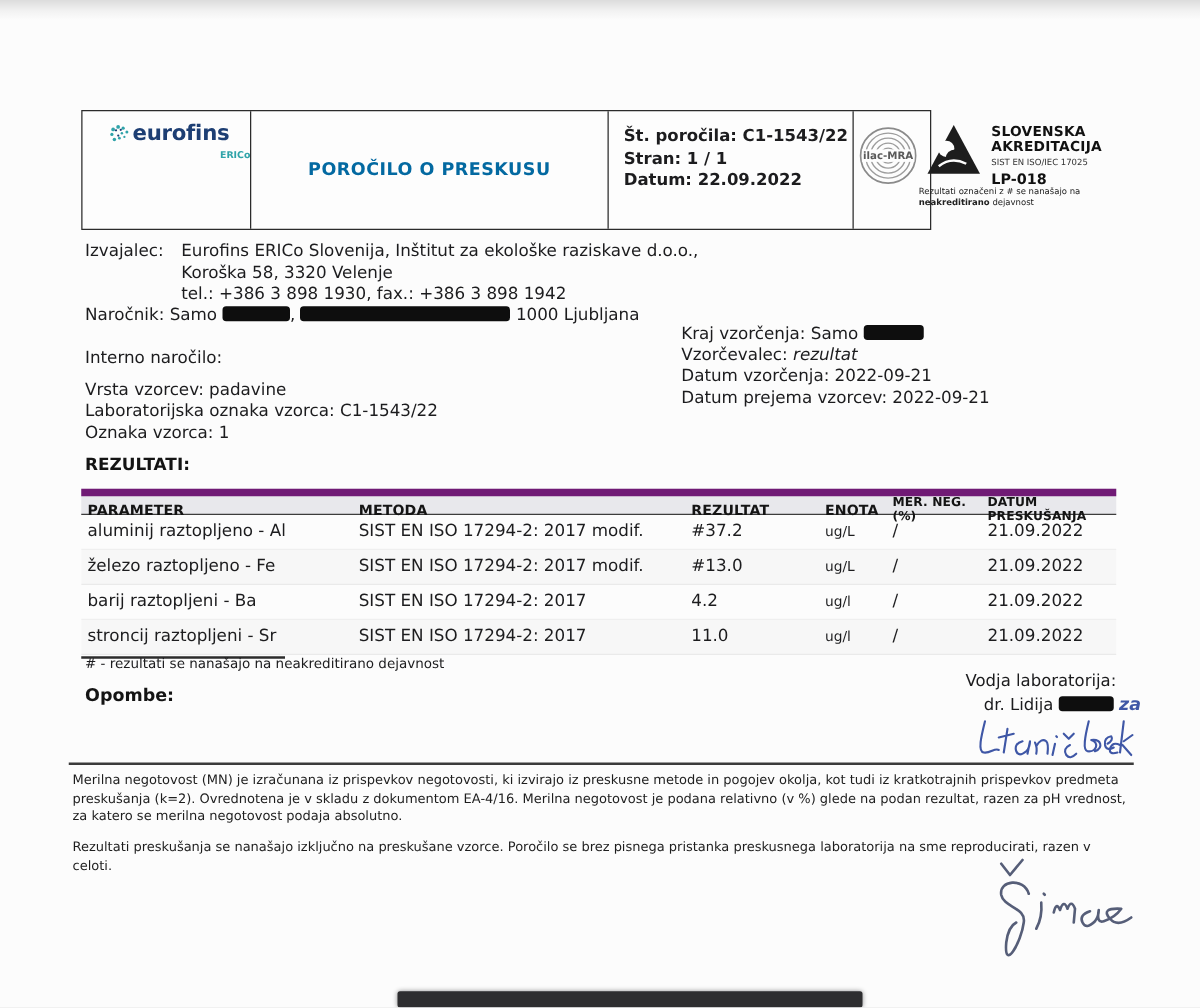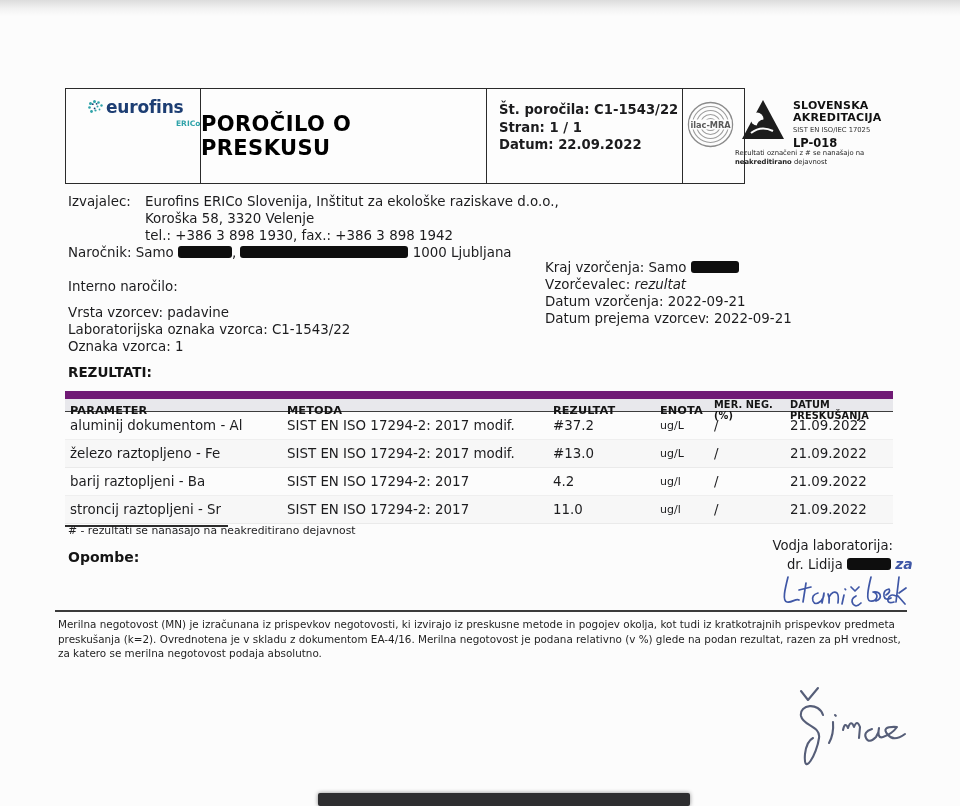--- a/index.html
+++ b/index.html
@@ -17,41 +17,41 @@
   .hcell { position:relative; height:100%; }
   .logo-cell { width:135px; border-right:1.6px solid #2b2b2b; }
   .title-cell { width:286px; border-right:1.6px solid #2b2b2b;
     display:flex; align-items:center; justify-content:center; }
   .info-cell { width:196px; border-right:1.6px solid #2b2b2b; padding:12px 0 0 12px;font-weight:bold; }
   .accr-cell { flex:1; }
   .brand-text { position:absolute; left:40px; top:8px; font-size:17px; font-weight:bold;
     color:#1d3e73; letter-spacing:-0.2px; }
   .dots-icon { position:absolute; left:20px; top:9px; }
   .sub-brand { position:absolute; left:110px; top:30px; font-size:7.5px; font-weight:bold; color:#2fa3a9; }
-  .doc-title { font-size:21px; font-weight:bold; letter-spacing:0.4px; color:#000000; }
+  .doc-title { font-size:14px; font-weight:bold; letter-spacing:0.4px; color:#0369a1; }
   .info-cell .line { line-height:17.5px; font-size:13.2px; }
 
   .ilac-logo { position:absolute; left:4px; top:12px; }
   .sa-triangle { position:absolute; left:58px; top:9px; }
   .accr-text { position:absolute; left:110px; top:11px; }
   .accr-name { font-size:11px; font-weight:bold; line-height:11.5px; letter-spacing:0.2px; color:#111; }
   .accr-std { font-size:6.8px; color:#333; margin-top:2.5px; }
   .accr-code { font-size:11.5px; font-weight:bold; margin-top:2px; color:#111; }
   .accr-note { position:absolute; left:52px; top:60px; width:152px; font-size:6.8px;
     line-height:8.5px; color:#222; }
 
   .redact { display:inline-block; height:12px; background:#0e0e0e; border-radius:3px;
     vertical-align:-1px; }
   .italic { font-style:italic; }
 
   
   .results-table { left:65px; top:391px; width:828px; }
   .t-header { display:grid; grid-template-columns:222px 266px 107px 54px 76px 1fr;
     align-items:center; height:21px; background:#e8e8ec;
-    border-top:8px solid #701a75; border-bottom:1.5px solid #3c3c3c; }
+    border-top:6px solid #701a75; border-bottom:1.5px solid #3c3c3c; }
   .th { font-size:11.3px; font-weight:bold; color:#141414; letter-spacing:0.1px; }
   .th.small { font-size:9.8px; }
   .th:first-child { padding-left:5px; }
   .t-row { display:grid; grid-template-columns:222px 266px 107px 54px 76px 1fr;
     align-items:center; height:28px; border-bottom:1px solid rgba(0,0,0,0.05); }
   .t-row:nth-child(odd) { background:rgba(0,0,0,0.018); }
   .td { font-size:13.4px; color:#1c1c1e; white-space:nowrap; }
   .td:first-child { padding-left:5px; }
   .td.unit { font-size:11px; }
   .t-bottom-rule { width:163px; height:2px; background:#2c2c2c; margin-top:1px; }
@@ -168,21 +168,21 @@
   <div class="abs results-table">
     <div class="t-header">
       <div class="th">PARAMETER</div>
       <div class="th">METODA</div>
       <div class="th">REZULTAT</div>
       <div class="th">ENOTA</div>
       <div class="th small">MER. NEG. (%)</div>
       <div class="th small">DATUM PRESKUŠANJA</div>
     </div>
     <div class="t-row">
-      <div class="td">aluminij dokumentom - Al</div>
+      <div class="td">aluminij raztopljeno - Al</div>
       <div class="td">SIST EN ISO 17294-2: 2017 modif.</div>
       <div class="td">#37.2</div>
       <div class="td unit">ug/L</div>
       <div class="td">/</div>
       <div class="td">21.09.2022</div>
     </div>
     <div class="t-row">
       <div class="td">železo raztopljeno - Fe</div>
       <div class="td">SIST EN ISO 17294-2: 2017 modif.</div>
       <div class="td">#13.0</div>
@@ -229,20 +229,21 @@
       <path d="M78,26 q-6,3 -3,8 q3,4 8,-1 M73,17 l4,4 l4,-4"></path>
       <path d="M93,7 C90,19 88,30 92,31 C99,32 102,24 95,22 C103,21 105,28 98,31"></path>
       <path d="M108,25 q5,-3 3,-6 q-6,1 -5,7 q1,5 7,2"></path>
       <path d="M121,7 l-3,25 M118,26 q-6,-3 -8,3 q-1,5 6,3 M121,23 l7,-5 M120,26 l7,8"></path>
     </g>
   </svg>
 
   <div class="abs hr-rule"></div>
 
   <div class="abs disclaimer" style="left:58px; top:617px;">Merilna negotovost (MN) je izračunana iz prispevkov negotovosti, ki izvirajo iz preskusne metode in pogojev okolja, kot tudi iz kratkotrajnih prispevkov predmeta preskušanja (k=2). Ovrednotena je v skladu z dokumentom EA-4/16. Merilna negotovost je podana relativno (v %) glede na podan rezultat, razen za pH vrednost, za katero se merilna negotovost podaja absolutno.</div>
+  <div class="abs disclaimer" style="left:58px; top:671px;">Rezultati preskušanja se nanašajo izključno na preskušane vzorce. Poročilo se brez pisnega pristanka preskusnega laboratorija na sme reproducirati, razen v celoti.</div>
 
   <svg class="abs" style="left:775px; top:684px;" width="138" height="100" viewBox="0 0 138 100">
     <g stroke="#565e78" stroke-width="2.1" fill="none" stroke-linecap="round" stroke-linejoin="round">
       <path d="M26,7 l7,9 l10,-12"></path>
       <path d="M48,31 C44,18 24,20 26,32 C28,42 46,42 44,54 C42,70 28,94 30,70 C31,62 34,56 38,54"></path>
       <path d="M58,38 q1,12 -4,21 M60,31 l0.8,0.8"></path>
       <path d="M68,46 q2,-9 5,-2 q3,-9 6,-1 q3,-8 6,0 l-1,11"></path>
       <path d="M97,45 q-9,3 -6,9 q3,6 10,-1 q3,-4 3,-9 q-2,11 4,9 q9,-3 14,-10 q-17,-1 -9,8 q6,7 17,-1"></path>
     </g>
   </svg>

